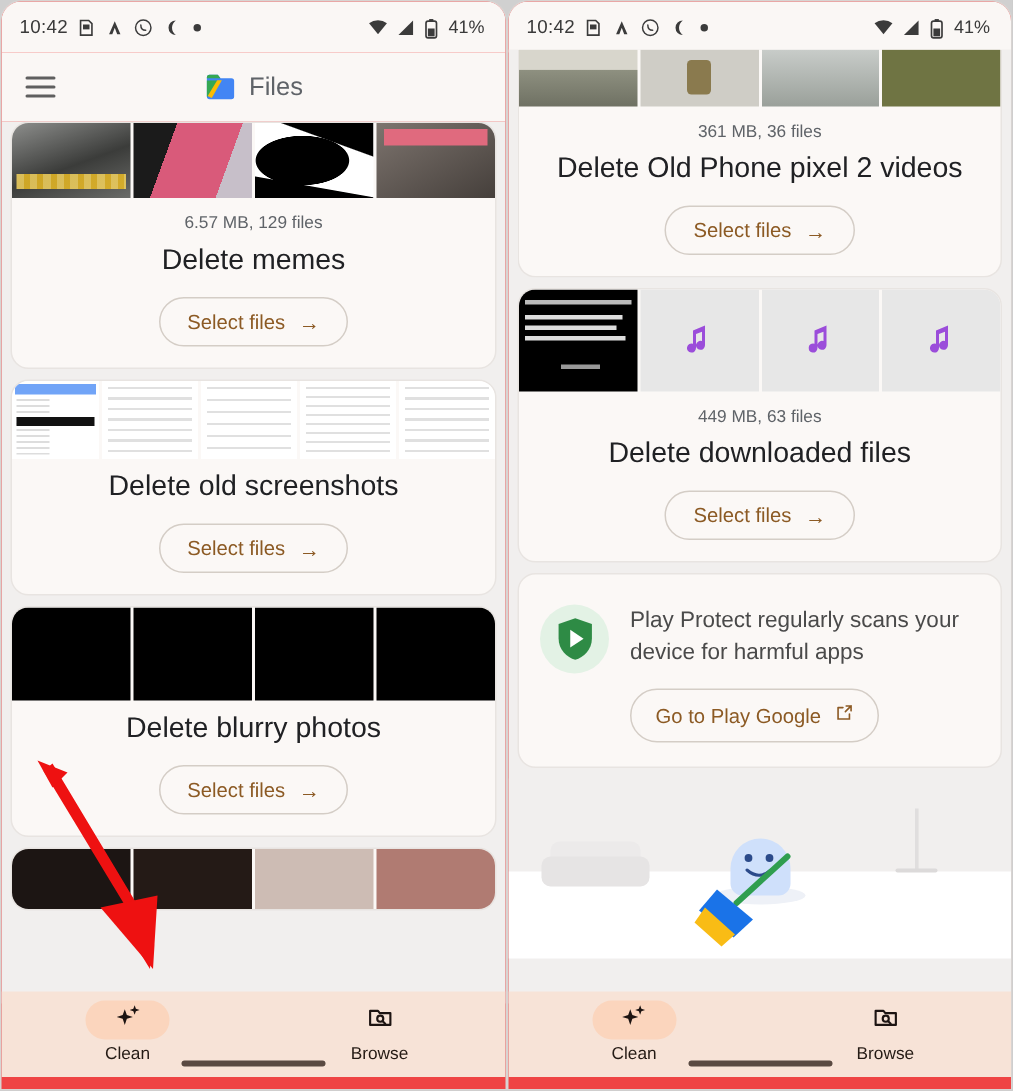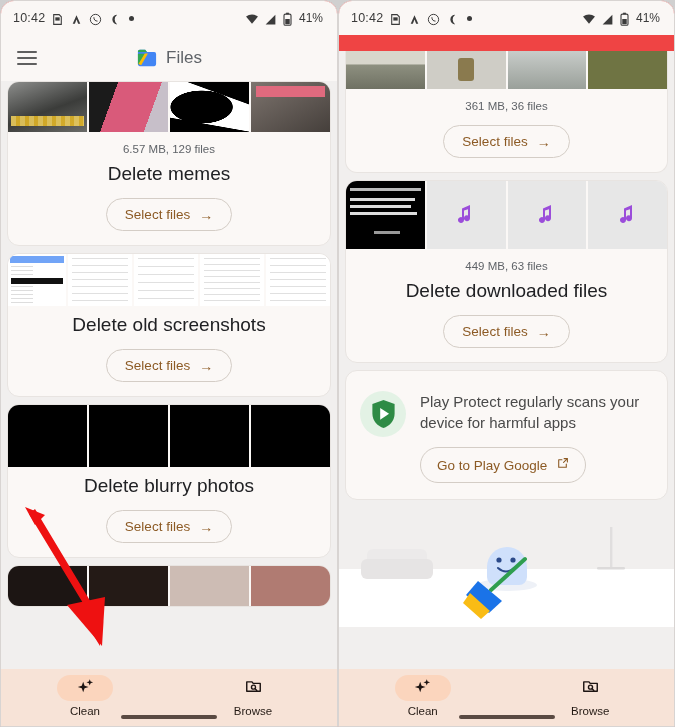--- a/index.html
+++ b/index.html
@@ -40,21 +40,21 @@
   .hamburger span { display:block; height:2px; background:#5f5f5f; border-radius:1px; }
   .brand {
     position:absolute; left:0; right:0; display:flex; align-items:flex-end;
     justify-content:center; gap:8px; pointer-events:none;
   }
   .files-logo { width: 22px; height: 20px; position:relative; }
   .files-title { font-size: 17px; color:#5f6368; }
 
   
   .content { position:absolute; left:0; right:0; top:80px; bottom:57px; overflow:hidden; background:#f1efee; }
-  .content.nostatus { top:50px; }
+  .content.nostatus { top:32px; }
   .card {
     background:#fbf8f6; border:1px solid #e8e4e1; border-radius:12px;
     margin: 7px 6px; overflow:hidden; padding-bottom:14px;
   }
   .thumbs { display:flex; gap:2px; height:50px; }
   .thumb { flex:1; background:#e3e3e3; position:relative; overflow:hidden; }
   .card-meta { text-align:center; font-size:11.5px; color:#5f6368; margin-top:11px; }
   .card-title { text-align:center; font-size:19px; color:#202124; margin-top:8px; font-weight:400; }
   .btn-wrap { display:flex; justify-content:center; margin-top:13px; }
   .pill {
@@ -72,21 +72,21 @@
   .pp-desc { font-size:15px; color:#4a4a4a; line-height:1.38; margin-top:5px; }
   .pp-btn-wrap { margin-top:14px; display:flex; }
   .pp-pill { border:1px solid #d4cdc6; border-radius:20px; padding:9px 16px; display:flex; align-items:center; gap:9px; font-size:13.5px; color:#8c5a24; cursor:pointer;}
 
   
   .illus { height:120px; position:relative; background:#f1efee; }
   .illus .floor { position:absolute; left:0; right:0; bottom:0; height:58px; background:#ffffff; }
 
   
   .bottomnav {
-    position:absolute; left:0; right:0; bottom:0; height:57px;
+    position:absolute; left:0; right:0; bottom:8px; height:57px;
     background:#f7e3d7; display:flex; align-items:flex-start; padding-top:6px;
   }
   .navitem { flex:1; display:flex; flex-direction:column; align-items:center; gap:4px; cursor:pointer; }
   .navpill { width:56px; height:26px; border-radius:14px; display:flex; align-items:center; justify-content:center; }
   .navpill.active { background:#fbd5bd; }
   .navlabel { font-size:11.5px; color:#241a14; }
   .gesture { position:absolute; left:50%; transform:translateX(-50%); bottom:7px; width:96px; height:4px; border-radius:2px; background:#5a4a42; }
 
   
   .annot { position:absolute; left:0; top:0; width:338px; height:727px; pointer-events:none; }
@@ -339,20 +339,21 @@
       <div class="card" style="margin-top:0;border-top:none;border-radius:0 0 12px 12px;">
         <div class="thumbs" style="height:38px;">
           <div class="thumb" style="background:linear-gradient(180deg,#d8d6cc 0 35%,#8e9080 36%,#6f7163);"></div>
           <div class="thumb" style="background:#cfcdc6;">
             <div style="position:absolute;left:40%;top:18%;width:20%;height:60%;background:#8a7a4e;border-radius:3px;"></div>
           </div>
           <div class="thumb" style="background:linear-gradient(180deg,#c8ccc9,#9aa09a);"></div>
           <div class="thumb" style="background:#6f7443;"></div>
         </div>
         <div class="card-meta">361 MB, 36 files</div>
+        <div class="card-title">Delete Old Phone pixel 2 videos</div>
         <div class="btn-wrap">
           <div class="pill">
             <span>Select files</span>
             <span class="arrow-r">→</span>
           </div>
         </div>
       </div>
 
       <div class="card">
         <div class="thumbs" style="height:68px;">

